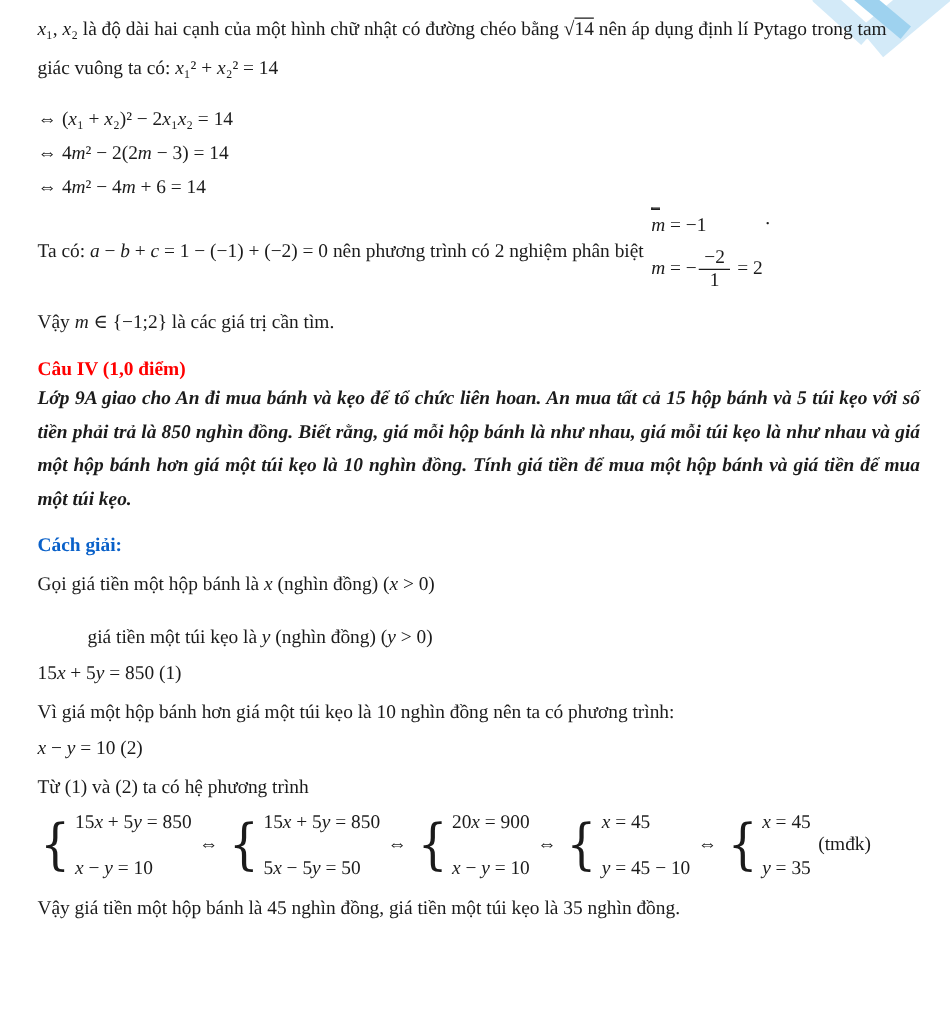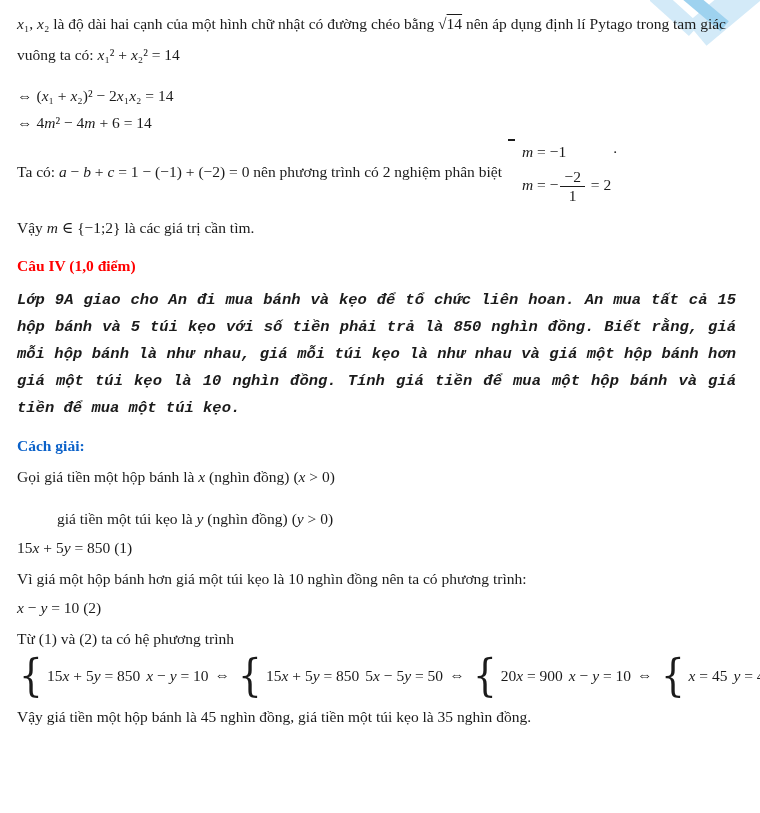--- a/index.html
+++ b/index.html
@@ -14,71 +14,72 @@
     font-family:"Liberation Serif","DejaVu Serif",serif;
     font-size:15.5px;
   }
   .wm{position:absolute; top:0; right:0; width:110px; height:48px; overflow:hidden;}
   .wm .s1{position:absolute; width:110px; height:30px; background:var(--wm-light,#d3eaf8);
           transform:rotate(-40deg); top:-16px; right:-34px;}
   .wm .s2{position:absolute; width:80px; height:13px; background:var(--wm-dark,#9ed2ef);
           transform:rotate(40deg); top:-6px; right:26px;}
   .wm .s3{position:absolute; width:60px; height:16px; background:var(--wm-light,#d3eaf8);
           transform:rotate(42deg); top:2px; right:58px;}
-  .content{position:absolute; left:17px; right:24px; top:8px;}
+  .content{position:absolute; left:30px; right:24px; top:8px;}
   .para{line-height:31px;}
   .mx i{font-style:italic;}
   .radicand{text-decoration:overline;}
   .steps{margin-top:15px;}
   .step{margin-bottom:6px; line-height:21px;}
   .step .arrow{margin-right:4px;}
   .taco-row{margin-top:6px; white-space:nowrap;}
-  .cases-group{display:inline-flex; align-items:flex-start; vertical-align:middle; margin-left:6px;}
+  .cases-group{display:inline-flex; align-items:flex-start; vertical-align:middle; margin-left:6px;flex-direction:column;}
   .cbracket{width:7px; border-left:1.6px solid var(--text,#1b1b1b);
             border-top:1.6px solid var(--text,#1b1b1b);
             border-bottom:1.6px solid var(--text,#1b1b1b); margin-right:7px;}
   .cases-col{display:flex; flex-direction:column; gap:7px; padding:4px 0;}
   .frac{display:inline-flex; flex-direction:column; text-align:center;
         vertical-align:middle; line-height:1.15; margin:0 2px;}
   .frac .num{display:block; border-bottom:1.2px solid var(--text,#1b1b1b); padding:0 4px;}
   .frac .den{display:block;}
   .period{vertical-align:top; margin-left:2px;}
   .vay{margin-top:10px;}
   .heading{margin-top:20px; font-weight:bold; color:var(--accent-red,#ff0000);}
-  .problem{margin-top:12px; line-height:27px; font-weight:bold; font-style:italic; text-align:justify;font-family:Liberation Mono, monospace;}
+  .problem{line-height:27px; font-weight:bold; font-style:italic; text-align:justify;}
   .method{margin-top:15px; font-weight:bold; color:var(--accent-blue,#0a61c9);}
   .goi-x{margin-top:13px;}
   .goi-y{margin-top:24px; margin-left:40px;}
   .sent{margin-top:13px;}
   .eqline{margin-top:11px;}
   .systems{margin-top:8px; white-space:nowrap;}
   .sys{display:inline-flex; align-items:center; vertical-align:middle;}
   .sys .brace{font-size:44px; line-height:0.9; font-family:"DejaVu Serif",serif;
               font-weight:400; margin-right:2px; transform:scaleX(.85);}
-  .sys .sys-col{display:flex; flex-direction:row; gap:6px; line-height:21px;}
+  .sys .sys-col{display:flex; flex-direction:column; gap:16px; line-height:21px;}
   .sys-arrow{vertical-align:middle; margin:0 6px;}
   .note{vertical-align:middle; margin-left:6px;}
   .final{margin-top:13px;}
 </style>
 </head>
 <body>
 
 <div class="page">
   <div class="wm">
     <div class="s1"></div>
     <div class="s2"></div>
     <div class="s3"></div>
   </div>
 
   <div class="content">
 
     <p class="para"><span class="mx"><i>x</i>₁, <i>x</i>₂</span><span> là độ dài hai cạnh của một hình chữ nhật có đường chéo bằng </span><span><span>√</span><span class="radicand">14</span></span><span> nên áp dụng định lí Pytago trong tam giác vuông ta có: </span><span class="mx"><i>x</i>₁² + <i>x</i>₂² = 14</span></p>
 
     <div class="steps">
       <div class="step"><span class="arrow">⇔</span><span class="mx">(<i>x</i>₁ + <i>x</i>₂)² − 2<i>x</i>₁<i>x</i>₂ = 14</span></div>
+      <div class="step"><span class="arrow">⇔</span><span class="mx">4<i>m</i>² − 2(2<i>m</i> − 3) = 14</span></div>
       <div class="step"><span class="arrow">⇔</span><span class="mx">4<i>m</i>² − 4<i>m</i> + 6 = 14</span></div>
     </div>
 
     <div class="taco-row"><span>Ta có: </span><span class="mx"><i>a</i> − <i>b</i> + <i>c</i> = 1 − (−1) + (−2) = 0</span><span> nên phương trình có 2 nghiệm phân biệt</span><span class="cases-group">
           <span class="cbracket"></span>
           <span class="cases-col">
             <span class="mx"><i>m</i> = −1</span>
             <span><span class="mx"><i>m</i> = −</span><span class="frac">
                 <span class="num">−2</span>
                 <span class="den">1</span>

